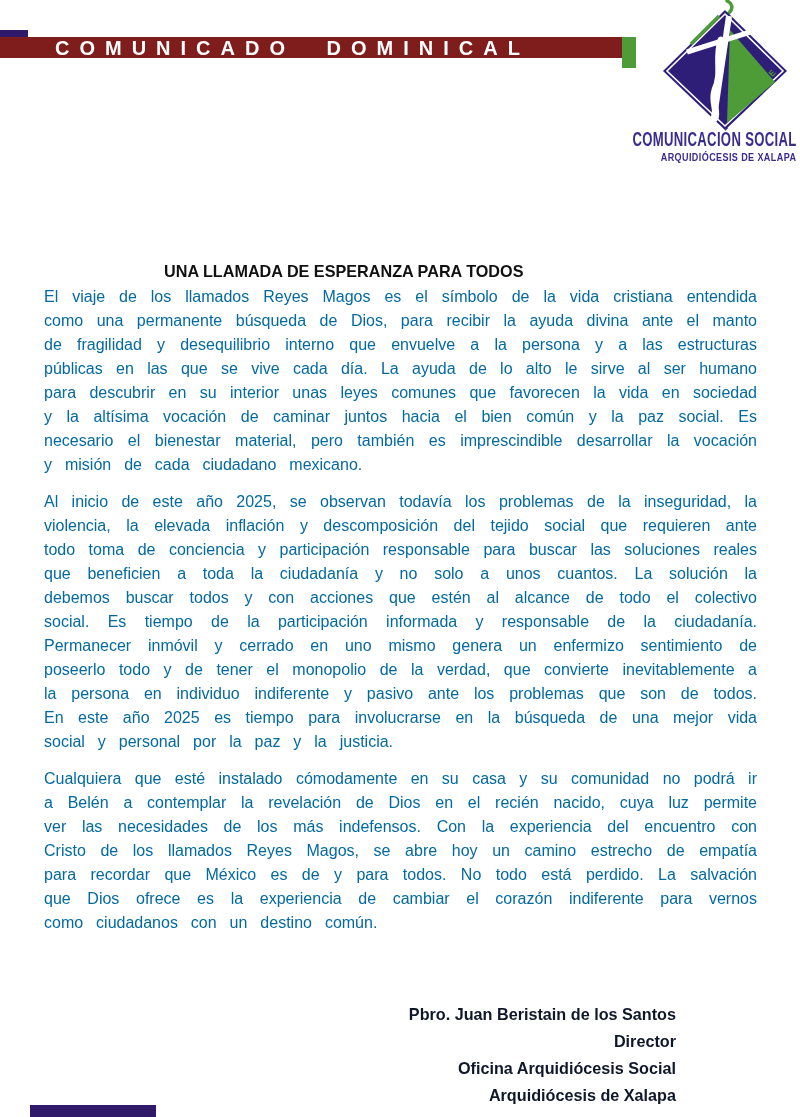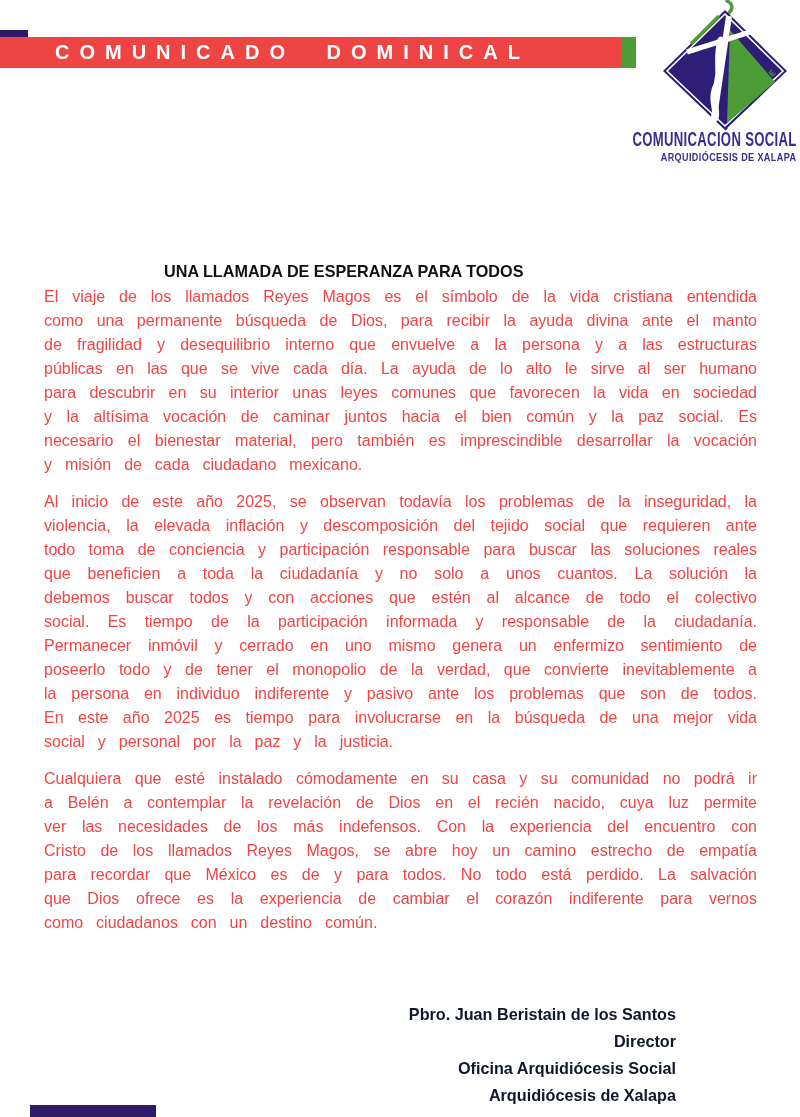--- a/index.html
+++ b/index.html
@@ -9,22 +9,22 @@
     background:#ffffff; overflow:hidden;
     font-family:"Liberation Sans", sans-serif; color:#1b1b1b;
   }
 
   
   .banner-bevel {
     position:absolute; left:0; top:30px; width:28px; height:9px;
     background:#2e1a68;
   }
   .banner {
-    position:absolute; left:0; top:37px; width:622px; height:31px;
-    background:#ef4444; display:flex; align-items:center; padding-left:55px;
+    position:absolute; left:0; top:37px; width:622px; height:21px;
+    background:#7f1d1d; display:flex; align-items:flex-start; padding-left:55px;
   }
   .banner-title {
     color:#ffffff; font-weight:bold; font-size:20px;
     letter-spacing:10px; word-spacing:16px; white-space:nowrap;
   }
   .banner-cap {
     position:absolute; left:622px; top:37px; width:14px; height:31px;
     background:#4e9c38;
   }
 
@@ -51,21 +51,21 @@
   }
 
   
   .doc-title {
     position:absolute; top:262px; left:48px; width:712px;
     padding-left:116px; font-weight:bold; font-size:16.2px; color:#111;
   }
   .body-text { position:absolute; top:285px; left:44px; width:713px; }
   .body-text p {
     text-align:justify; font-size:16px; line-height:24px;
-    word-spacing:8.5px; margin-bottom:13px; color:#ef4444;
+    word-spacing:8.5px; margin-bottom:13px; color:#0369a1;
   }
 
   
   .signature {
     position:absolute; top:1001px; left:44px; width:632px;
     text-align:right; font-weight:bold; font-size:16.2px; line-height:27px;
     color:#0f172a;
   }
 
   

